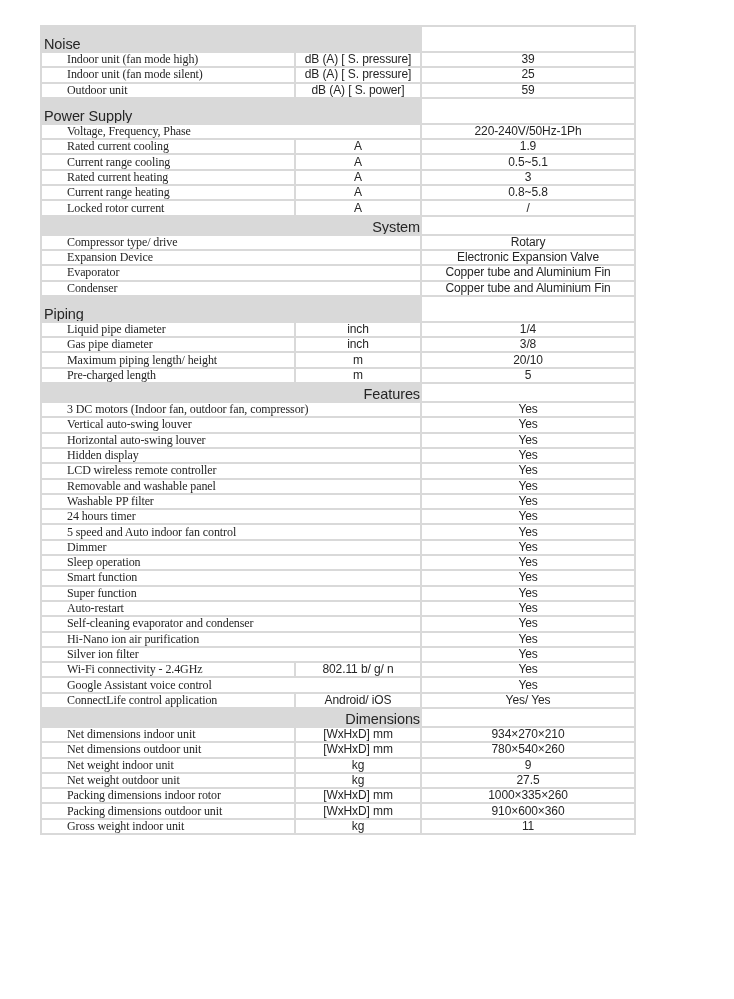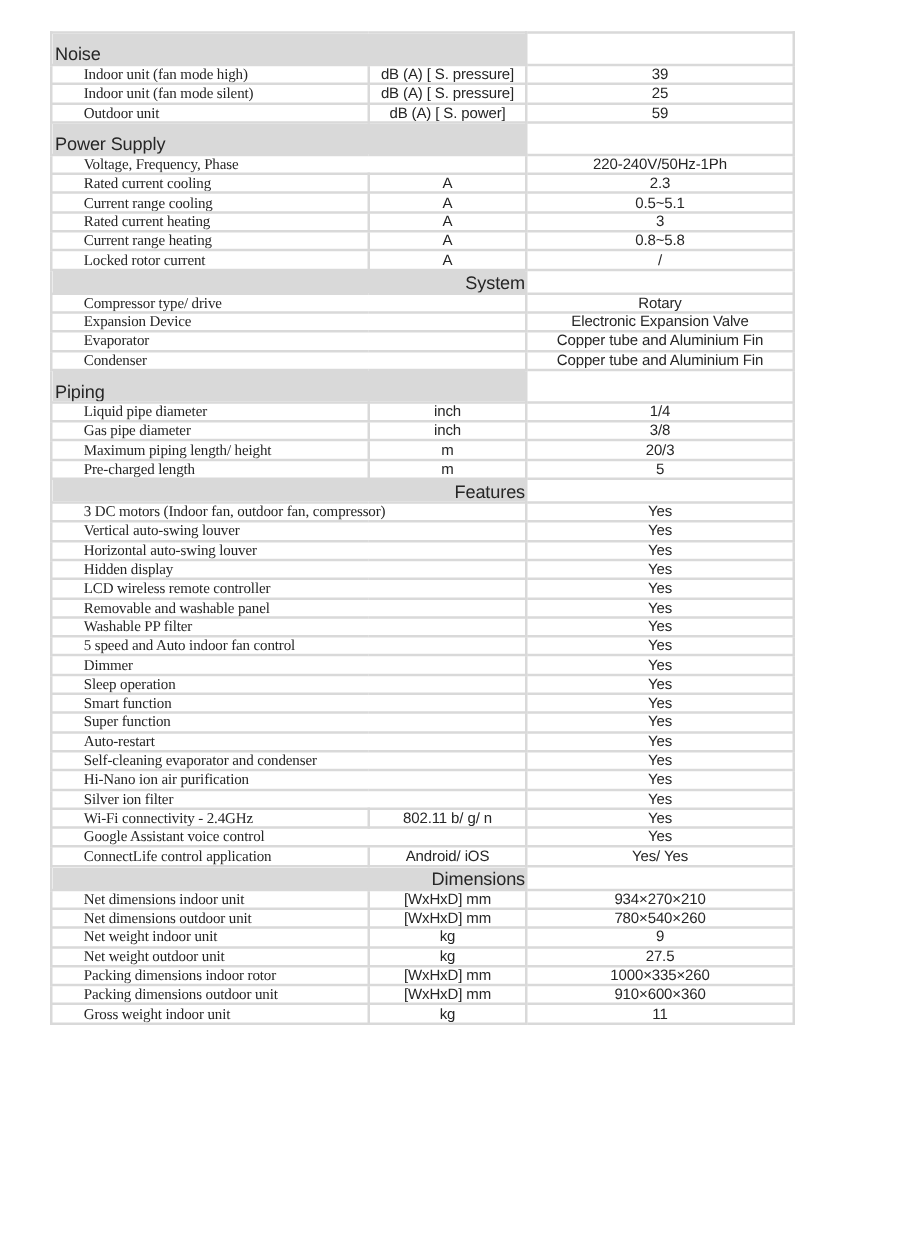--- a/index.html
+++ b/index.html
@@ -90,21 +90,21 @@
         <td colspan="2" class="section-title">Power Supply</td>
         <td class="section-blank"></td>
       </tr>
       <tr>
         <td class="label" colspan="2">Voltage, Frequency, Phase</td>
         <td class="value">220-240V/50Hz-1Ph</td>
       </tr>
       <tr>
         <td class="label">Rated current cooling</td>
         <td class="unit">A</td>
-        <td class="value">2.3</td>
+        <td class="value">1.9</td>
       </tr>
       <tr>
         <td class="label">Current range cooling</td>
         <td class="unit">A</td>
         <td class="value">0.5~5.1</td>
       </tr>
       <tr>
         <td class="label">Rated current heating</td>
         <td class="unit">A</td>
         <td class="value">3</td>
@@ -149,21 +149,21 @@
         <td class="value">1/4</td>
       </tr>
       <tr>
         <td class="label">Gas pipe diameter</td>
         <td class="unit">inch</td>
         <td class="value">3/8</td>
       </tr>
       <tr>
         <td class="label">Maximum piping length/ height</td>
         <td class="unit">m</td>
-        <td class="value">20/3</td>
+        <td class="value">20/10</td>
       </tr>
       <tr>
         <td class="label">Pre-charged length</td>
         <td class="unit">m</td>
         <td class="value">5</td>
       </tr>
       <tr class="section short">
         <td colspan="2" class="section-title">Features</td>
         <td class="section-blank"></td>
       </tr>
@@ -186,20 +186,24 @@
       <tr>
         <td class="label" colspan="2">LCD wireless remote controller</td>
         <td class="value">Yes</td>
       </tr>
       <tr>
         <td class="label" colspan="2">Removable and washable panel</td>
         <td class="value">Yes</td>
       </tr>
       <tr>
         <td class="label" colspan="2">Washable PP filter</td>
+        <td class="value">Yes</td>
+      </tr>
+      <tr>
+        <td class="label" colspan="2">24 hours timer</td>
         <td class="value">Yes</td>
       </tr>
       <tr>
         <td class="label" colspan="2">5 speed and Auto indoor fan control</td>
         <td class="value">Yes</td>
       </tr>
       <tr>
         <td class="label" colspan="2">Dimmer</td>
         <td class="value">Yes</td>
       </tr>

